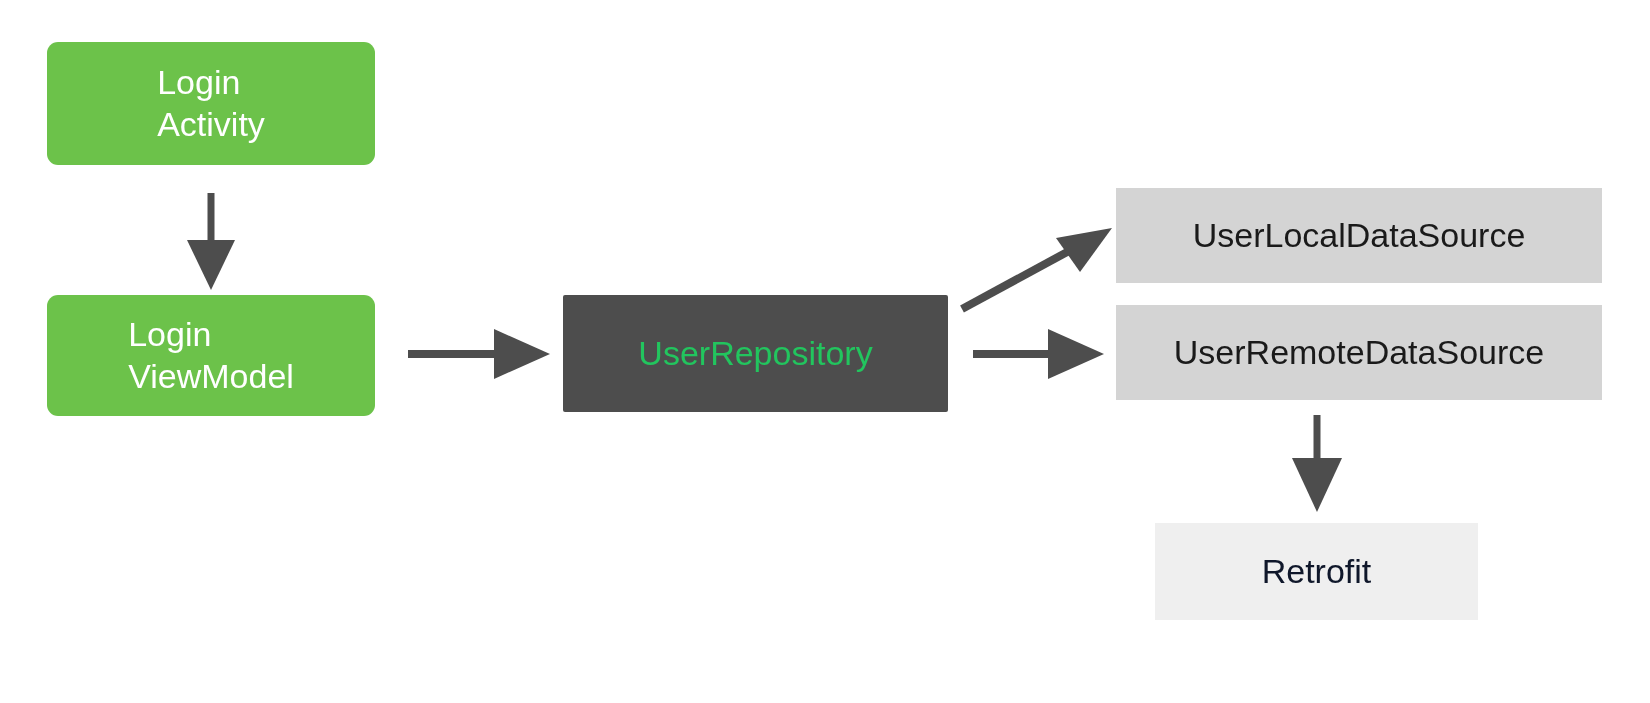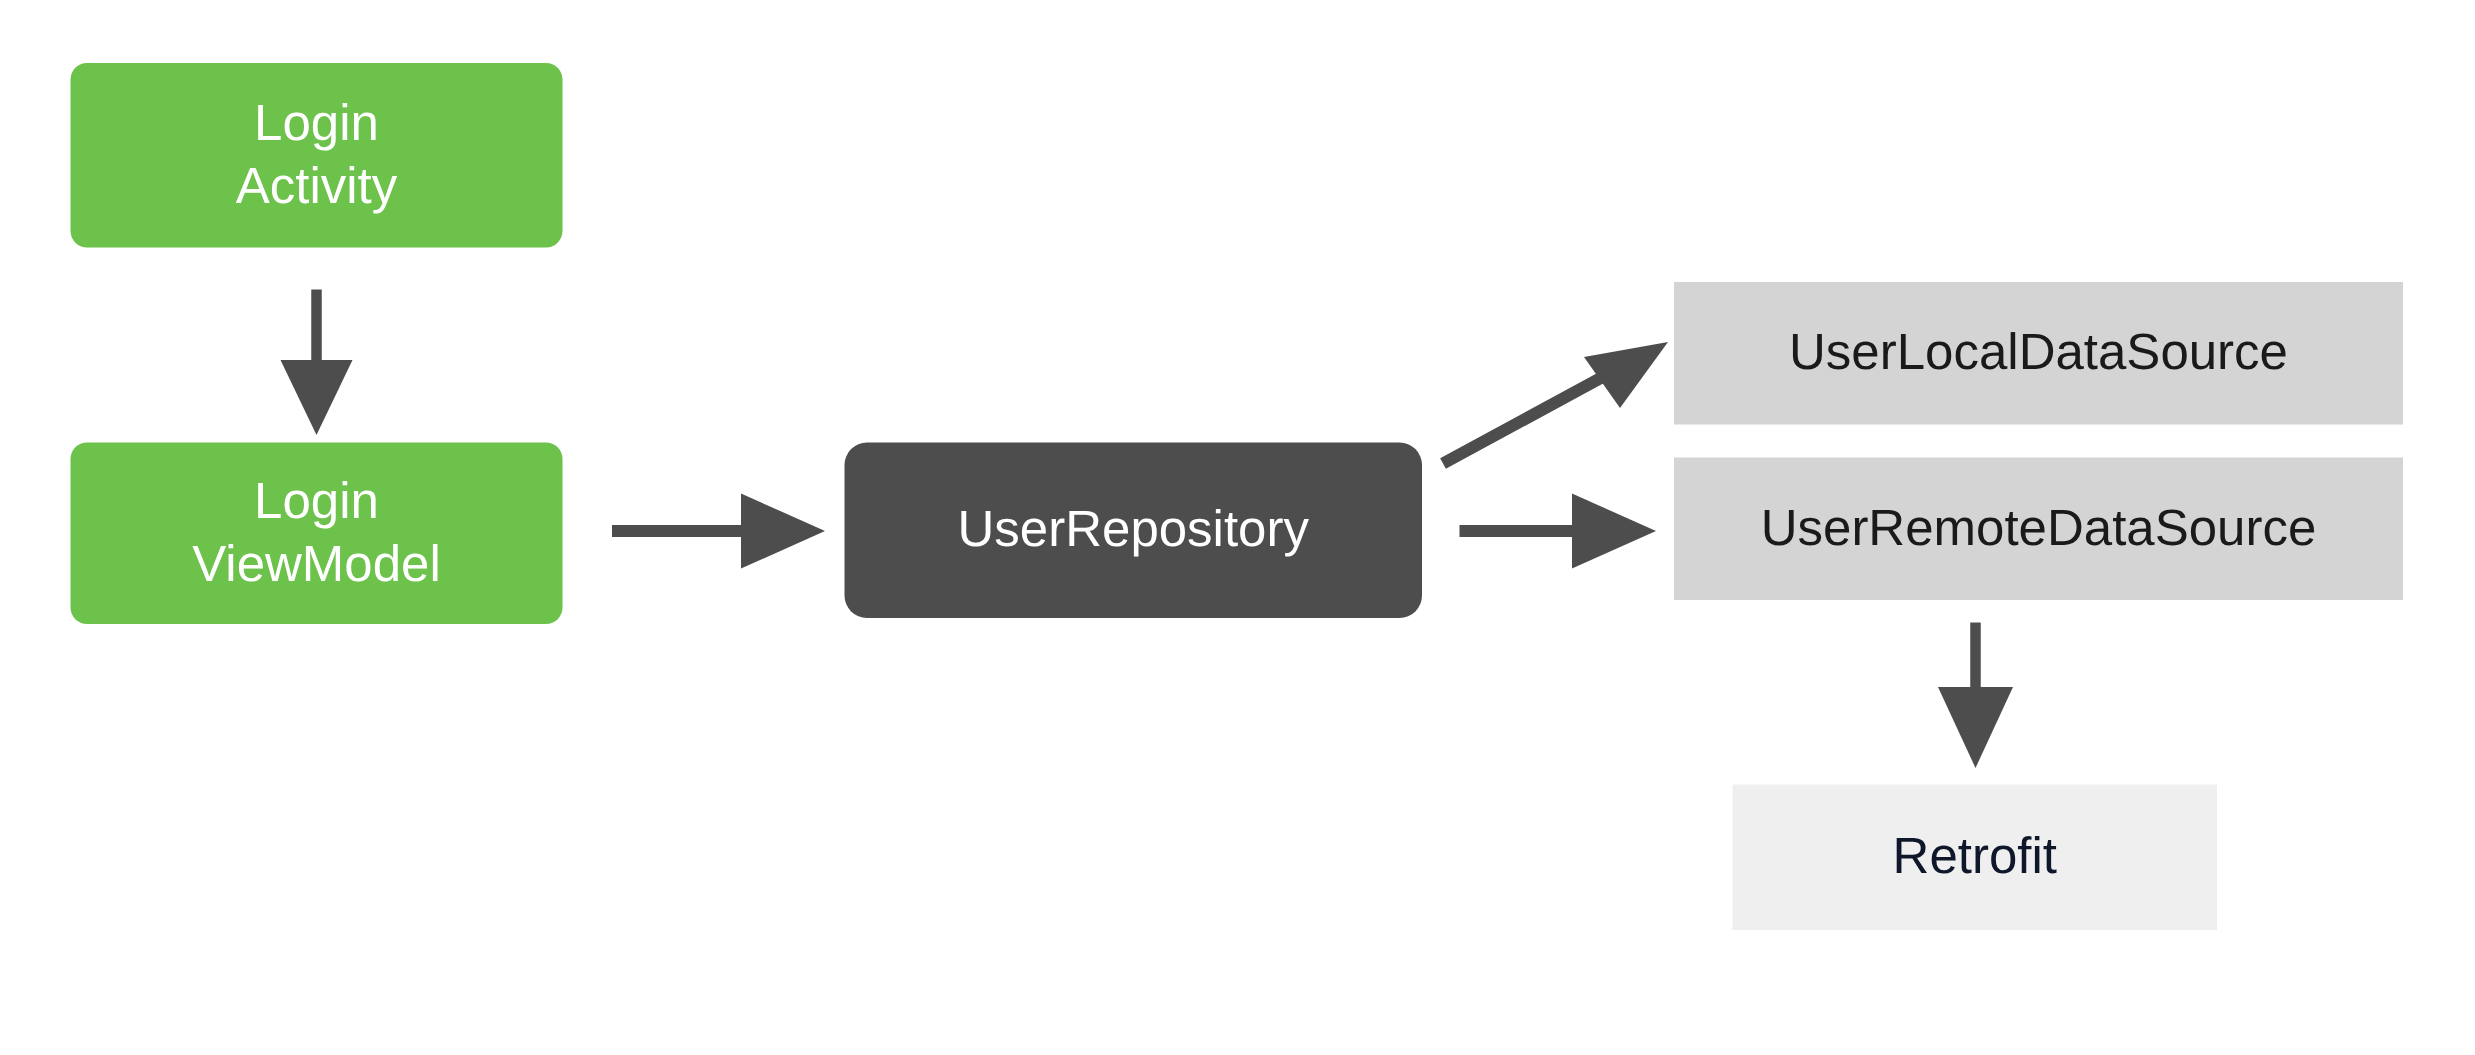--- a/index.html
+++ b/index.html
@@ -15,35 +15,34 @@
     width: 1650px;
     height: 703px;
     background: #ffffff;
     overflow: hidden;
   }
   .node {
     position: absolute;
     display: flex;
     align-items: center;
     justify-content: center;
-    text-align: center;
     box-sizing: border-box;
     line-height: 1.22;
     white-space: pre-line;
   }
   .node-green {
     background: #6cc24a;
     color: #ffffff;
     border-radius: 11px;
     font-size: 34px;
   }
   .node-dark {
     background: #4d4d4d;
-    color: #ffffff;
-    border-radius: 15px;
+    color: #22c55e;
+    border-radius: 2px;
     font-size: 34px;
   }
   .node-gray {
     background: #d4d4d4;
     color: #1a1a1a;
     border-radius: 0;
     font-size: 34px;
   }
   .node-lightgray {
     background: #efefef;

